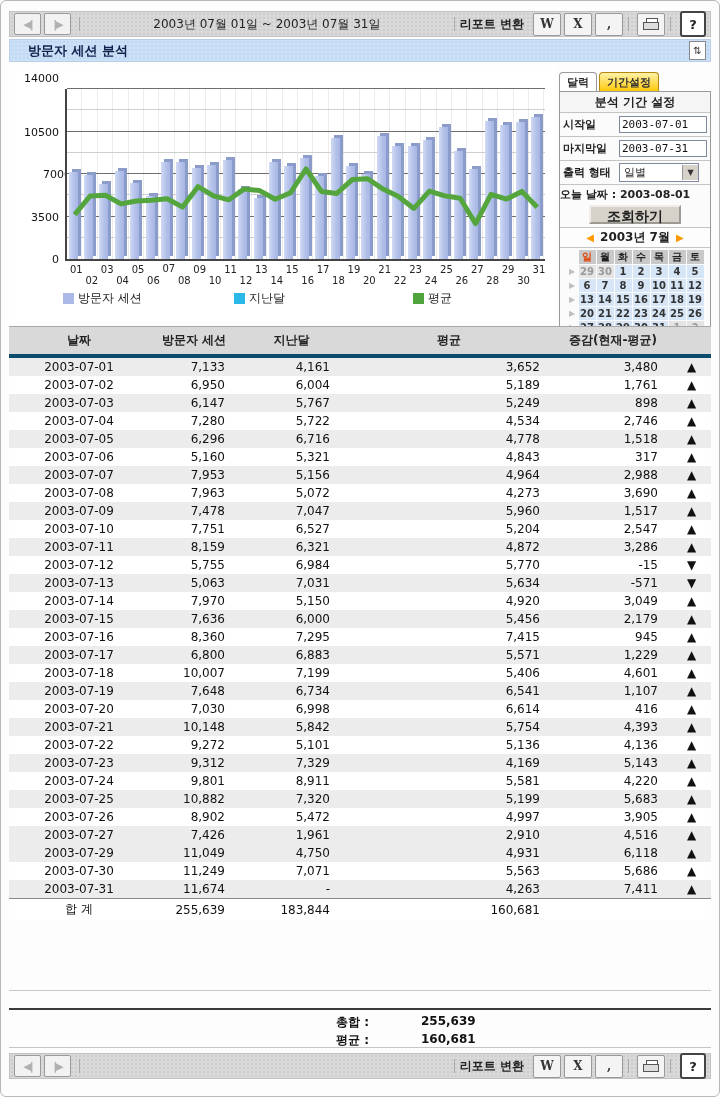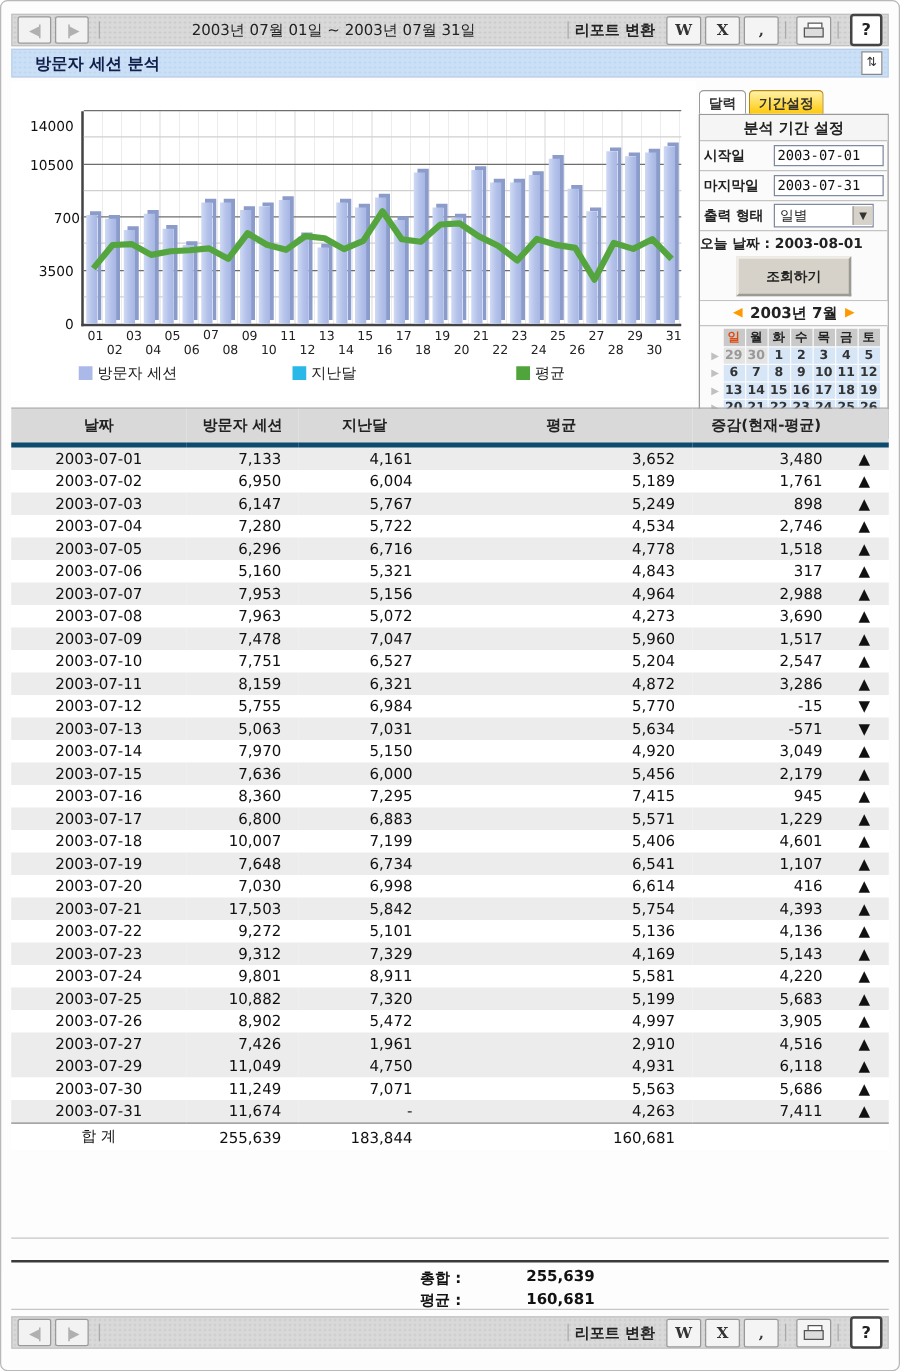--- a/index.html
+++ b/index.html
@@ -69,22 +69,22 @@
   .plabel{width:56px;font-size:11px;font-weight:bold;color:#222;white-space:nowrap;}
   .pinput{width:82px;height:15px;border:1px solid #7f8aa0;font-size:11px;
           font-family:"DejaVu Sans Mono","Liberation Mono",monospace;padding:0 2px;background:#fff;color:#111;}
   .pselect{width:78px;height:17px;border:1px solid #7f8aa0;background:#fff;display:flex;align-items:center;
            font-size:11px;cursor:pointer;}
   .pselect .sval{flex:1;padding-left:4px;}
   .selarrow{width:15px;height:15px;background:#d6d2ca;border-left:1px solid #999;font-size:8px;color:#333;
             display:flex;align-items:center;justify-content:center;}
   .ptoday{height:19px;line-height:19px;text-align:left;font-size:11px;font-weight:bold;color:#222;}
   .pbtnrow{text-align:center;padding:1px 0 3px 0;border-bottom:1px solid #c4c4c4;}
-  .searchbtn{width:92px;height:32px;background:#d6d2c9;border:2px outset #f0ede6;
-             font-size:11px;font-weight:bold;color:#222;cursor:pointer;
+  .searchbtn{width:92px;height:19px;background:#d6d2c9;border:2px outset #f0ede6;
+             font-size:14px;font-weight:bold;color:#222;cursor:pointer;
              font-family:"DejaVu Sans","Liberation Sans",sans-serif;}
   .mnav{height:19px;display:flex;align-items:center;justify-content:center;gap:6px;
         border-bottom:1px solid #c4c4c4;background:#fdfdfd;}
   .mArr{color:#ff9900;font-size:10px;cursor:pointer;}
   .mlabel{font-size:12px;font-weight:bold;color:#222;}
   table.cal{border-collapse:separate;border-spacing:1px;margin:1px auto 2px auto;}
   .cal td,.cal th{width:17px;height:13px;font-size:10px;text-align:center;padding:0;font-weight:bold;}
   .cal th{background:#c9c9c9;color:#222;}
   .cal th.sun{color:#e04a10;}
   .cal td.cur{background:#d6e6f7;color:#333;cursor:pointer;}
@@ -142,21 +142,21 @@
     <span class="ttl">방문자 세션 분석</span>
     <div class="refbtn">⇅</div>
   </div>
 
   <div class="chart-sec">
     <div id="ylabs">
         <div class="ylab" style="left: 4px; top: 188px;">0</div>
         <div class="ylab" style="left: 4px; top: 145.5px;">3500</div>
         <div class="ylab" style="left: 16px; top: 103px;">7000</div>
         <div class="ylab" style="left: 4px; top: 60.5px;">10500</div>
-        <div class="ylab" style="left: 4px; top: 30px;">14000</div>
+        <div class="ylab" style="left: 4px; top: 7px;">14000</div>
       </div>
     <div id="plot">
         <div class="grid minor" style="bottom: 21.25px;"></div>
         <div class="grid major" style="bottom: 42.5px;"></div>
         <div class="grid minor" style="bottom: 63.75px;"></div>
         <div class="grid major" style="bottom: 85px;"></div>
         <div class="grid minor" style="bottom: 106.25px;"></div>
         <div class="grid major" style="bottom: 127.5px;"></div>
         <div class="grid minor" style="bottom: 148.75px;"></div>
         <div class="grid major" style="bottom: 170px;"></div>
@@ -518,21 +518,21 @@
         <tr class="even">
           <td class="c">2003-07-20</td>
           <td class="r">7,030</td>
           <td class="r">6,998</td>
           <td class="r">6,614</td>
           <td class="r">416</td>
           <td class="arrcell up">▲</td>
         </tr>
         <tr class="odd">
           <td class="c">2003-07-21</td>
-          <td class="r">17,503</td>
+          <td class="r">10,148</td>
           <td class="r">5,842</td>
           <td class="r">5,754</td>
           <td class="r">4,393</td>
           <td class="arrcell up">▲</td>
         </tr>
         <tr class="even">
           <td class="c">2003-07-22</td>
           <td class="r">9,272</td>
           <td class="r">5,101</td>
           <td class="r">5,136</td>

